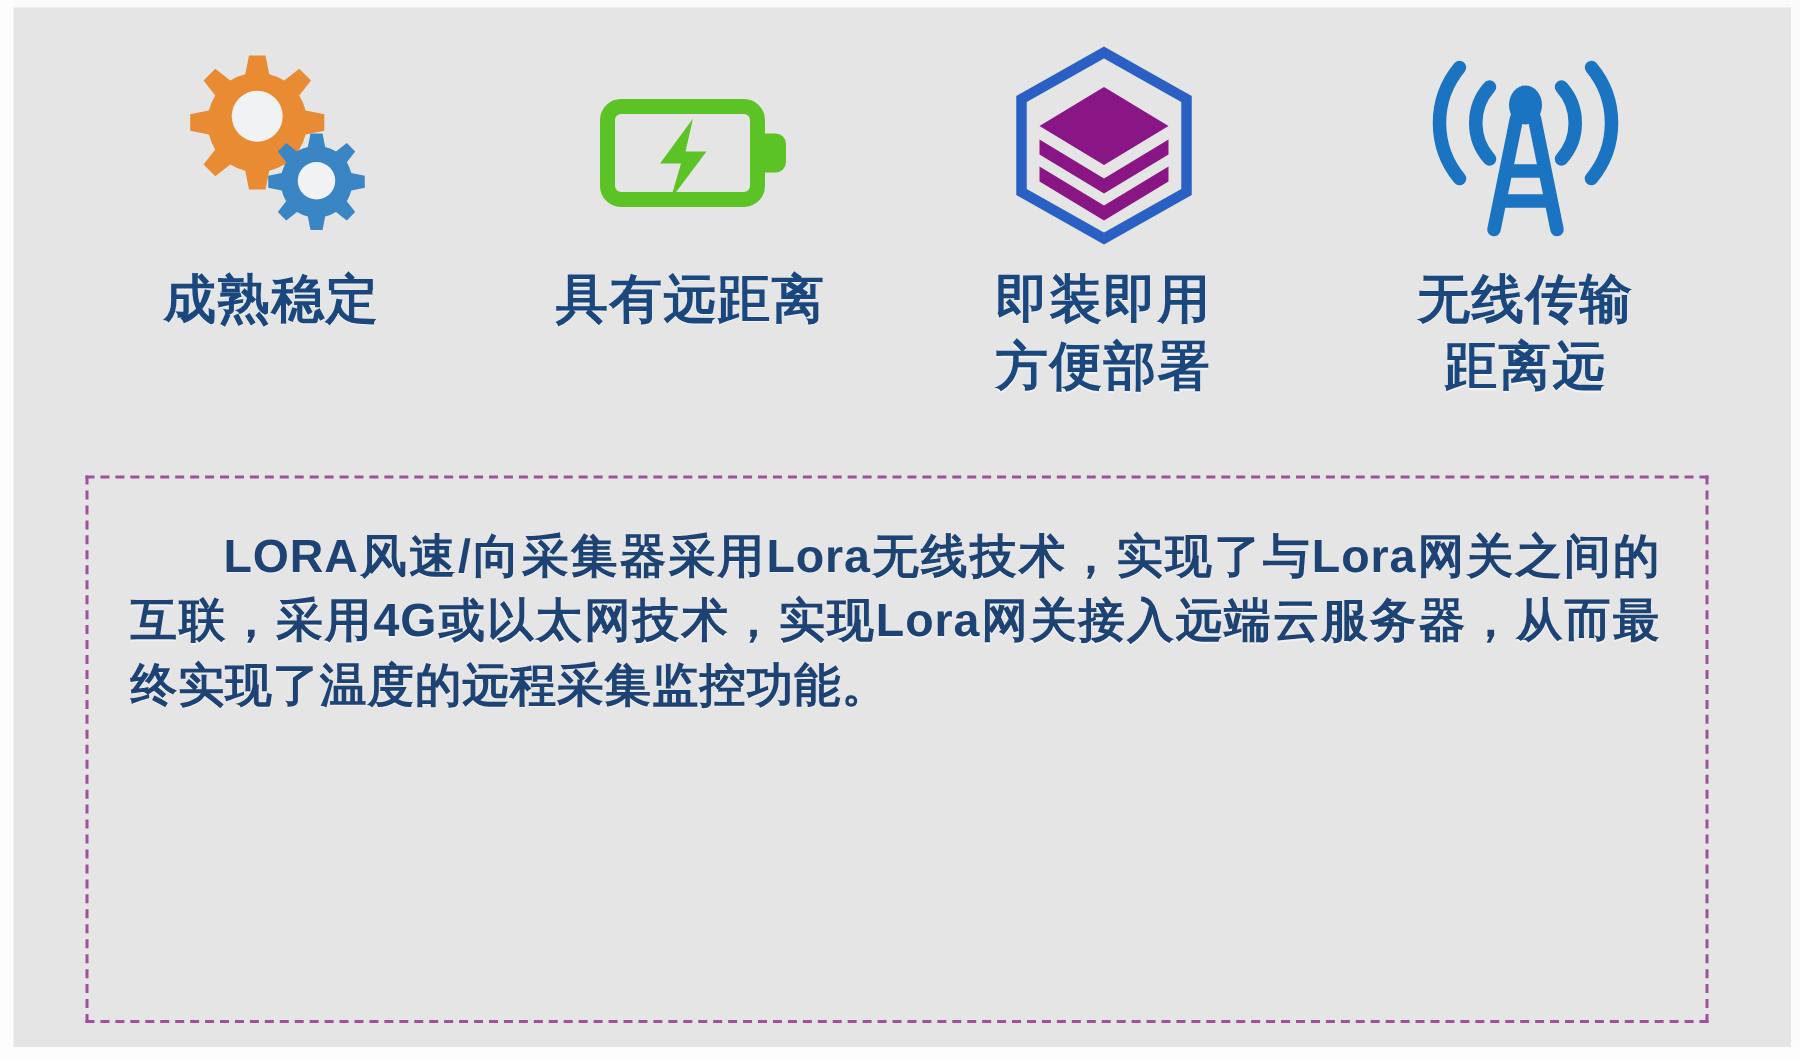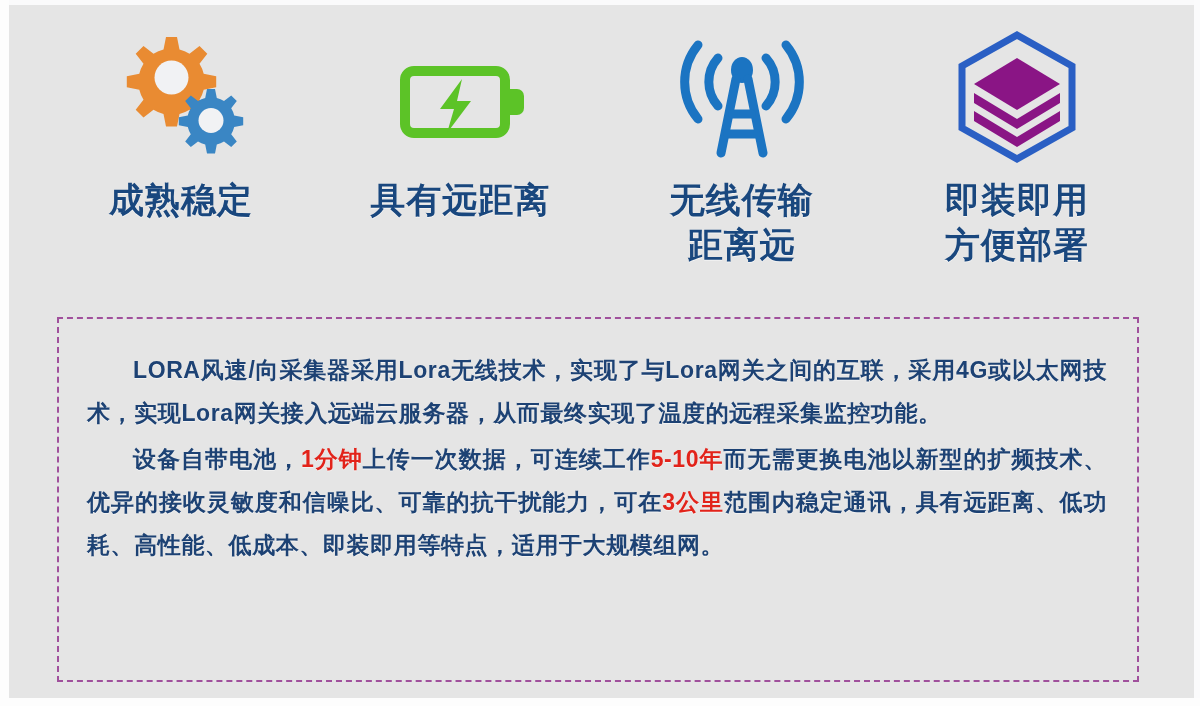--- a/index.html
+++ b/index.html
@@ -101,21 +101,21 @@
     box-sizing: border-box;
     border: 2px dashed #a0509c;
     background: transparent;
   }
   #description-body {
     padding: 30px 30px 0 28px;
   }
   .paragraph {
     color: #1d4274;
     font-weight: bold;
-    font-size: 23px;
+    font-size: 31px;
     line-height: 43px;
     letter-spacing: 0.6px;
     text-indent: 2em;
     text-align: justify;
     text-justify: inter-ideograph;
     margin: 0;
     text-shadow: 0 1px 0 rgba(255,255,255,0.5);
   }
   #paragraph-2 { margin-top: 3px; }
   .hl {
@@ -179,20 +179,39 @@
           <rect x="15" y="44" width="100" height="62" rx="9" ry="9" fill="none" stroke="#5cc327" stroke-width="10"></rect>
           <path d="M120 62 h7 a7 7 0 0 1 7 7 v12 a7 7 0 0 1 -7 7 h-7 z" fill="#5cc327"></path>
           <path d="M72 52 L50 82 h14 l-7 24 l24 -32 h-14 z" fill="#5cc327"></path>
         </svg>
       </div>
       <div class="feature-caption">
         <span>具有远距离</span>
       </div>
     </div>
 
+    <div class="feature" id="feature-3">
+      <div class="feature-icon">
+        <svg class="icon-svg" width="140" height="140" viewBox="0 0 140 140" aria-hidden="true">
+
+          <polygon points="70,8 125,39 125,101 70,132 15,101 15,39" fill="none" stroke="#2a5fc4" stroke-width="7" stroke-linejoin="miter"></polygon>
+
+          <polygon points="70,31 113,57 70,83 27,57" fill="#8a1585"></polygon>
+
+          <polygon points="27,66 70,92 113,66 113,76 70,102 27,76" fill="#8a1585"></polygon>
+
+          <polygon points="27,84 70,110 113,84 113,94 70,120 27,94" fill="#8a1585"></polygon>
+        </svg>
+      </div>
+      <div class="feature-caption">
+        <span>即装即用</span>
+        <span class="line2">方便部署</span>
+      </div>
+    </div>
+
     <div class="feature" id="feature-2">
       <div class="feature-icon">
         <svg class="icon-svg" width="140" height="140" viewBox="0 0 140 140" aria-hidden="true">
           <g stroke="#1b74c2" fill="none" stroke-linecap="round">
 
             <path d="M26 18 A58 58 0 0 0 26 92" stroke-width="9"></path>
             <path d="M114 18 A58 58 0 0 1 114 92" stroke-width="9"></path>
 
             <path d="M46 31 A36 36 0 0 0 46 79" stroke-width="9"></path>
             <path d="M94 31 A36 36 0 0 1 94 79" stroke-width="9"></path>
@@ -208,44 +227,24 @@
             <line x1="56" y1="107" x2="84" y2="107"></line>
           </g>
         </svg>
       </div>
       <div class="feature-caption">
         <span>无线传输</span>
         <span class="line2">距离远</span>
       </div>
     </div>
 
-    <div class="feature" id="feature-3">
-      <div class="feature-icon">
-        <svg class="icon-svg" width="140" height="140" viewBox="0 0 140 140" aria-hidden="true">
-
-          <polygon points="70,8 125,39 125,101 70,132 15,101 15,39" fill="none" stroke="#2a5fc4" stroke-width="7" stroke-linejoin="miter"></polygon>
-
-          <polygon points="70,31 113,57 70,83 27,57" fill="#8a1585"></polygon>
-
-          <polygon points="27,66 70,92 113,66 113,76 70,102 27,76" fill="#8a1585"></polygon>
-
-          <polygon points="27,84 70,110 113,84 113,94 70,120 27,94" fill="#8a1585"></polygon>
-        </svg>
-      </div>
-      <div class="feature-caption">
-        <span>即装即用</span>
-        <span class="line2">方便部署</span>
-      </div>
-    </div>
-
   </div>
 
   <div id="description-box">
     <div id="description-body">
 
       <p class="paragraph" id="paragraph-1">LORA风速/向采集器采用Lora无线技术，实现了与Lora网关之间的互联，采用4G或以太网技术，实现Lora网关接入远端云服务器，从而最终实现了温度的远程采集监控功能。</p>
 
-      <p class="paragraph" id="paragraph-2"><span>设备自带电池，</span><span class="hl">1分钟</span><span>上传一次数据，可连续工作</span><span class="hl">5-10年</span><span>而无需更换电池以新型的扩频技术、优异的接收灵敏度和信噪比、可靠的抗干扰能力，可在</span><span class="hl">3公里</span><span>范围内稳定通讯，具有远距离、低功耗、高性能、低成本、即装即用等特点，适用于大规模组网。</span></p>
 
     </div>
   </div>
 
 </div>
 
 </body></html>

